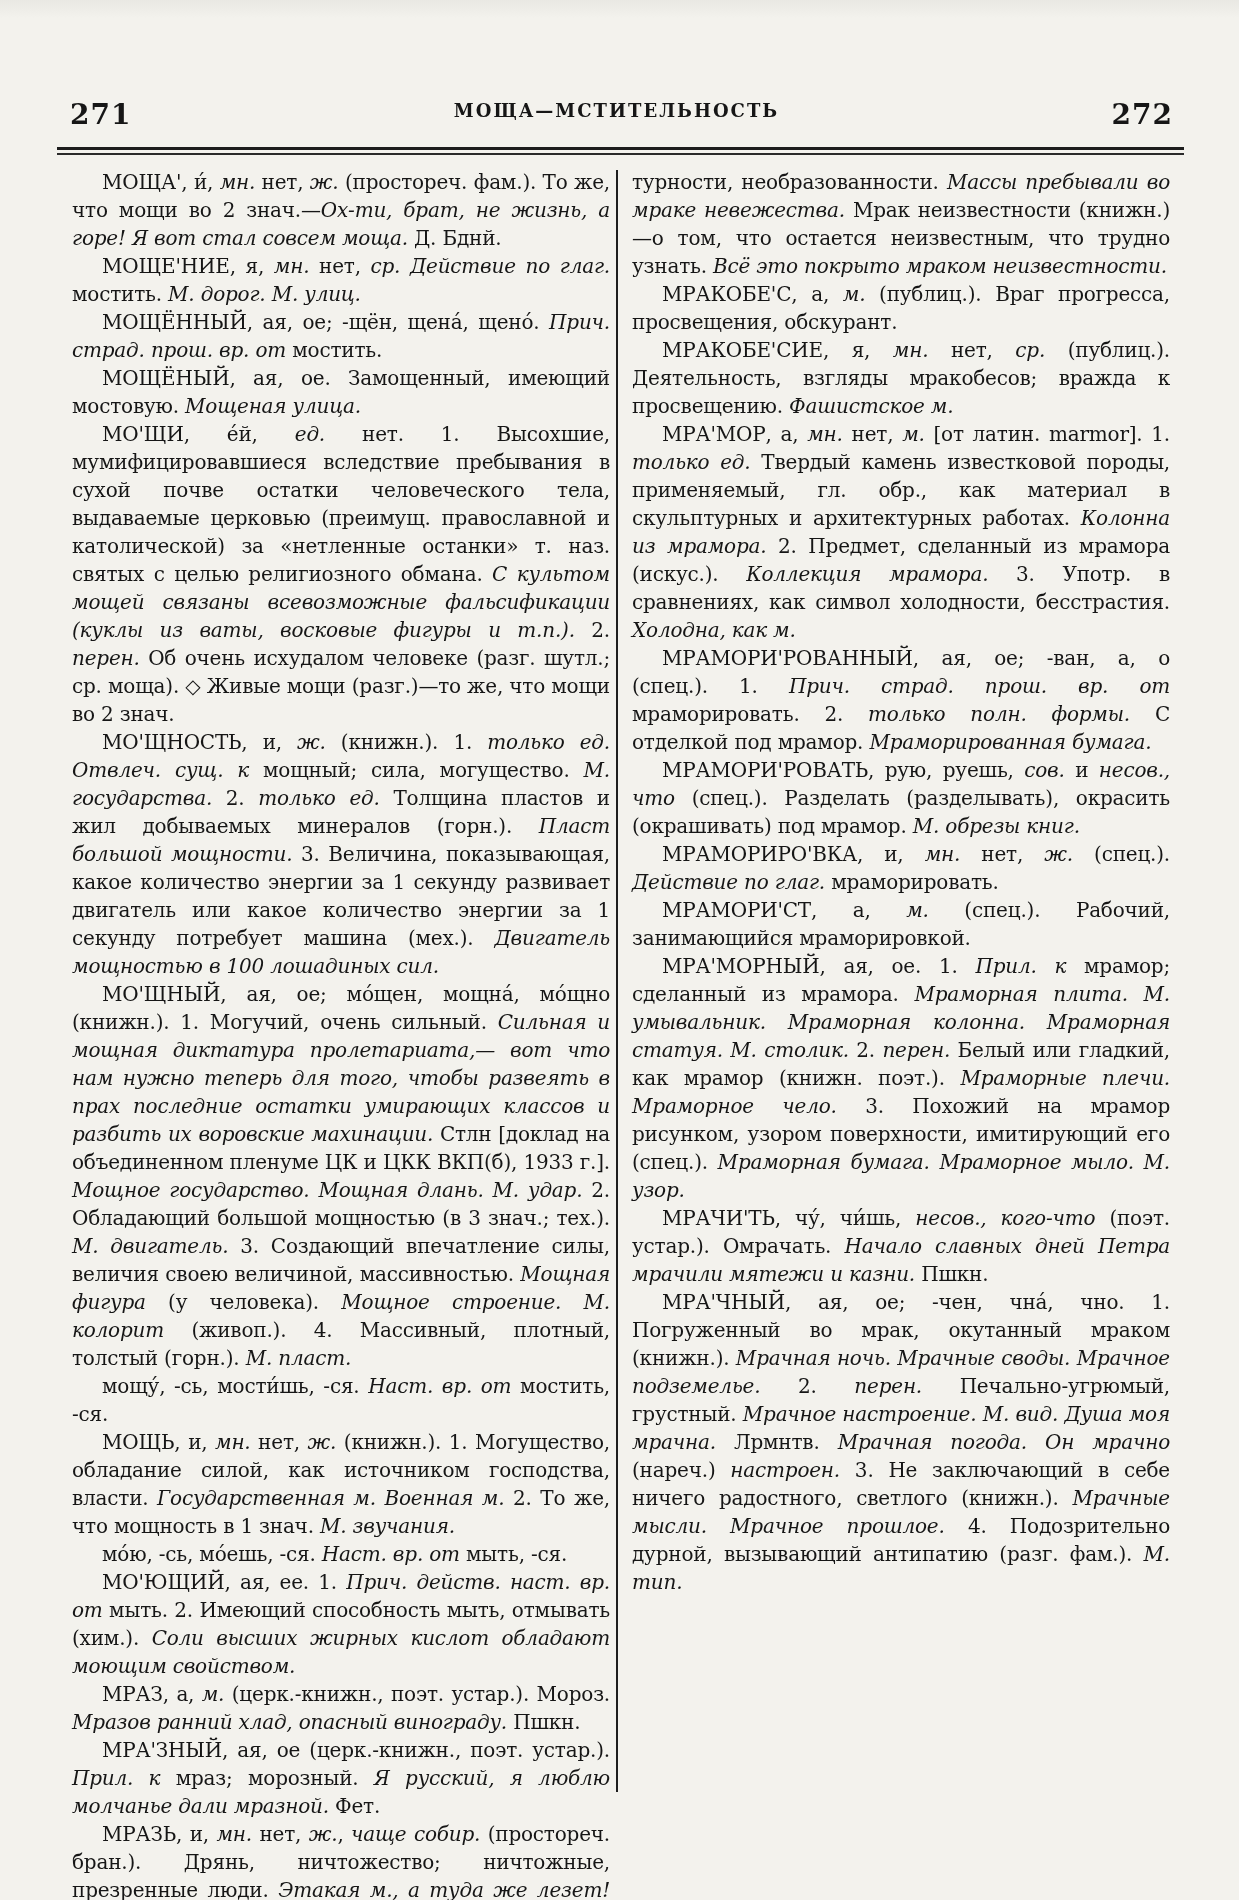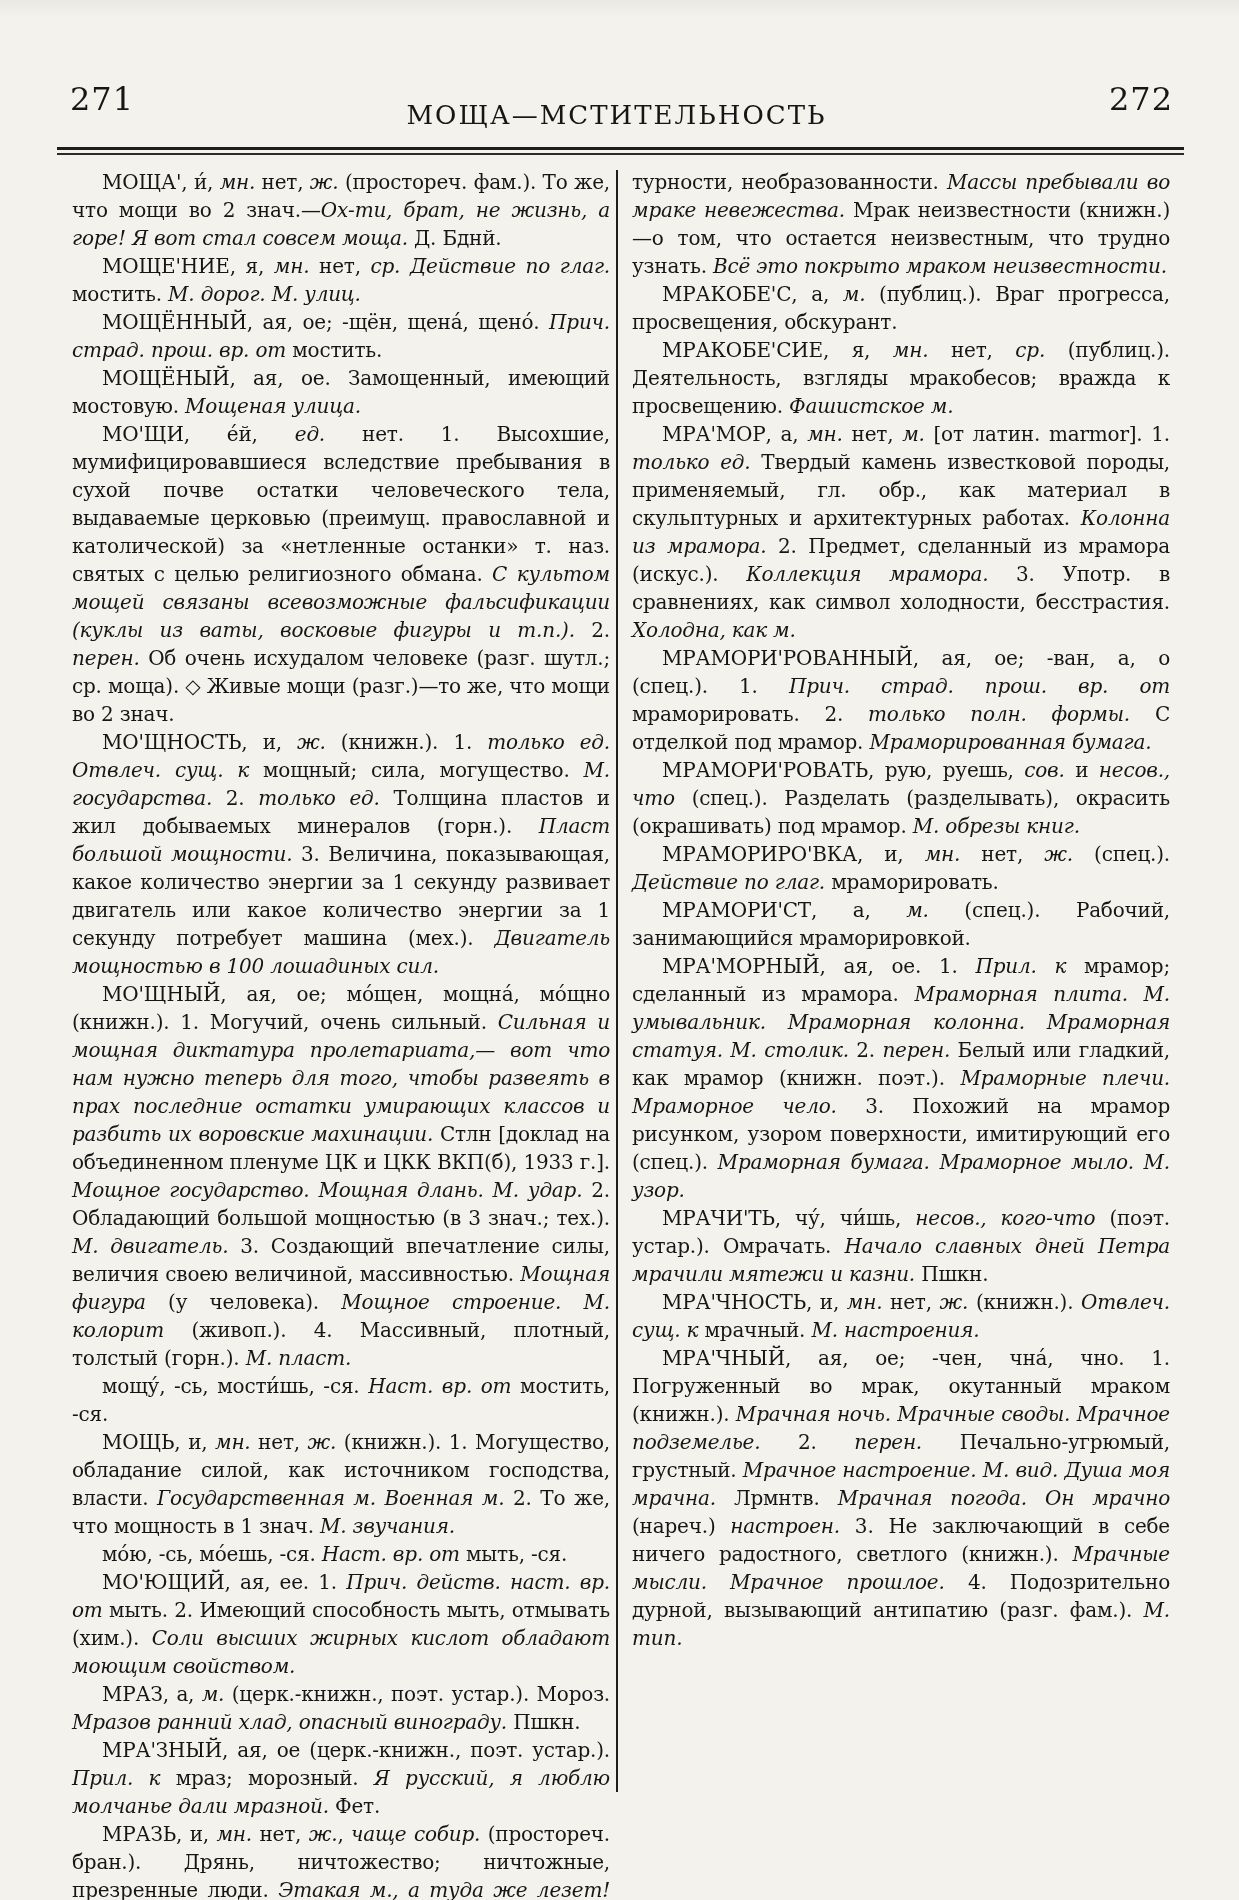--- a/index.html
+++ b/index.html
@@ -8,29 +8,29 @@
     background:#f2f1ec;
     font-family:"DejaVu Serif", serif;
     color:#161616;
     position:relative;
     overflow:hidden;
   }
   .page { position:absolute; inset:0;
     background:linear-gradient(180deg,#e9e8e3 0px,#f3f2ed 18px,#f3f2ed 100%);
   }
   .pageno {
-    position:absolute; top:80px;
-    font-size:32px; font-weight:normal; letter-spacing:1px;
+    position:absolute; top:98px;
+    font-size:28px; font-weight:bold; letter-spacing:1px;
   }
   .pageno-left  { left:70px; }
   .pageno-right { right:66px; }
   .running-head {
     position:absolute; top:100px; left:0; right:6px;
     text-align:center;
-    font-size:26px; font-weight:normal; letter-spacing:2px;
+    font-size:18px; font-weight:bold; letter-spacing:2px;
   }
   .rule-a { position:absolute; top:147px; left:57px; right:55px; height:3px; background:#1d1d1d; }
   .rule-b { position:absolute; top:153px; left:57px; right:55px; height:2px; background:#2a2a2a; }
   .divider { position:absolute; top:170px; left:616px; width:2px; height:1622px; background:#1e1e1e; }
   .col {
     position:absolute; top:168px; width:538px;
     font-size:20px; line-height:28px;
     text-align:justify; letter-spacing:-0.2px;
   }
   .col-left  { left:72px; }
@@ -70,16 +70,15 @@
       <p class="para"><span>турности, необразованности. </span><span class="italic">Массы пребывали во мраке невежества.</span><span> </span><span class="bold">Мрак неизвестности</span><span> (книжн.)—о том, что остается неизвестным, что трудно узнать. </span><span class="italic">Всё это покрыто мраком неизвестности.</span></p>
       <p class="para indent"><span class="bold">МРАКОБЕ'С, </span><span>а, </span><span class="italic">м.</span><span> (публиц.). Враг прогресса, просвещения, обскурант.</span></p>
       <p class="para indent"><span class="bold">МРАКОБЕ'СИЕ, </span><span>я, </span><span class="italic">мн.</span><span> нет, </span><span class="italic">ср.</span><span> (публиц.). Деятельность, взгляды мракобесов; вражда к просвещению. </span><span class="italic">Фашистское м.</span></p>
       <p class="para indent"><span class="bold">МРА'МОР, </span><span>а, </span><span class="italic">мн.</span><span> нет, </span><span class="italic">м.</span><span> [от латин. marmor]. </span><span class="bold">1.</span><span> </span><span class="italic">только ед.</span><span> Твердый камень известковой породы, применяемый, гл. обр., как материал в скульптурных и архитектурных работах. </span><span class="italic">Колонна из мрамора.</span><span> </span><span class="bold">2.</span><span> Предмет, сделанный из мрамора (искус.). </span><span class="italic">Коллекция мрамора.</span><span> </span><span class="bold">3.</span><span> Употр. в сравнениях, как символ холодности, бесстрастия. </span><span class="italic">Холодна, как м.</span></p>
       <p class="para indent"><span class="bold">МРАМОРИ'РОВАННЫЙ, </span><span>ая, ое; -ван, а, о (спец.). </span><span class="bold">1.</span><span> </span><span class="italic">Прич. страд. прош. вр. от</span><span> мраморировать. </span><span class="bold">2.</span><span> </span><span class="italic">только полн. формы.</span><span> С отделкой под мрамор. </span><span class="italic">Мраморированная бумага.</span></p>
       <p class="para indent"><span class="bold">МРАМОРИ'РОВАТЬ, </span><span>рую, руешь, </span><span class="italic">сов.</span><span> и </span><span class="italic">несов., что</span><span> (спец.). Разделать (разделывать), окрасить (окрашивать) под мрамор. </span><span class="italic">М. обрезы книг.</span></p>
       <p class="para indent"><span class="bold">МРАМОРИРО'ВКА, </span><span>и, </span><span class="italic">мн.</span><span> нет, </span><span class="italic">ж.</span><span> (спец.). </span><span class="italic">Действие по глаг.</span><span> мраморировать.</span></p>
       <p class="para indent"><span class="bold">МРАМОРИ'СТ, </span><span>а, </span><span class="italic">м.</span><span> (спец.). Рабочий, занимающийся мраморировкой.</span></p>
       <p class="para indent"><span class="bold">МРА'МОРНЫЙ, </span><span>ая, ое. </span><span class="bold">1.</span><span> </span><span class="italic">Прил. к</span><span> мрамор; сделанный из мрамора. </span><span class="italic">Мраморная плита. М. умывальник. Мраморная колонна. Мраморная статуя. М. столик.</span><span> </span><span class="bold">2.</span><span> </span><span class="italic">перен.</span><span> Белый или гладкий, как мрамор (книжн. поэт.). </span><span class="italic">Мраморные плечи. Мраморное чело.</span><span> </span><span class="bold">3.</span><span> Похожий на мрамор рисунком, узором поверхности, имитирующий его (спец.). </span><span class="italic">Мраморная бумага. Мраморное мыло. М. узор.</span></p>
       <p class="para indent"><span class="bold">МРАЧИ'ТЬ, </span><span>чу́, чи́шь, </span><span class="italic">несов., кого-что</span><span> (поэт. устар.). Омрачать. </span><span class="italic">Начало славных дней Петра мрачили мятежи и казни.</span><span> Пшкн.</span></p>
-      <p class="para indent"><span class="bold">МРА'ЧНОСТЬ, </span><span>и, </span><span class="italic">мн.</span><span> нет, </span><span class="italic">ж.</span><span> (книжн.). </span><span class="italic">Отвлеч. сущ. к</span><span> мрачный. </span><span class="italic">М. настроения.</span></p>
       <p class="para indent"><span class="bold">МРА'ЧНЫЙ, </span><span>ая, ое; -чен, чна́, чно. </span><span class="bold">1.</span><span> Погруженный во мрак, окутанный мраком (книжн.). </span><span class="italic">Мрачная ночь. Мрачные своды. Мрачное подземелье.</span><span> </span><span class="bold">2.</span><span> </span><span class="italic">перен.</span><span> Печально-угрюмый, грустный. </span><span class="italic">Мрачное настроение. М. вид. Душа моя мрачна.</span><span> Лрмнтв. </span><span class="italic">Мрачная погода. Он мрачно</span><span> (нареч.) </span><span class="italic">настроен.</span><span> </span><span class="bold">3.</span><span> Не заключающий в себе ничего радостного, светлого (книжн.). </span><span class="italic">Мрачные мысли. Мрачное прошлое.</span><span> </span><span class="bold">4.</span><span> Подозрительно дурной, вызывающий антипатию (разг. фам.). </span><span class="italic">М. тип.</span></p>
     </div>
 </div>
 
 </body></html>

